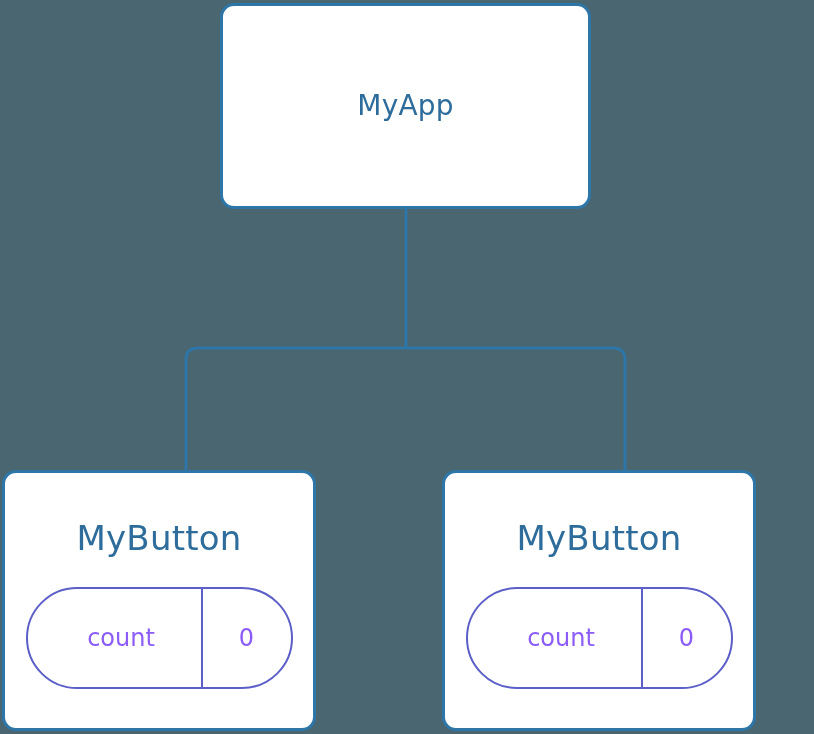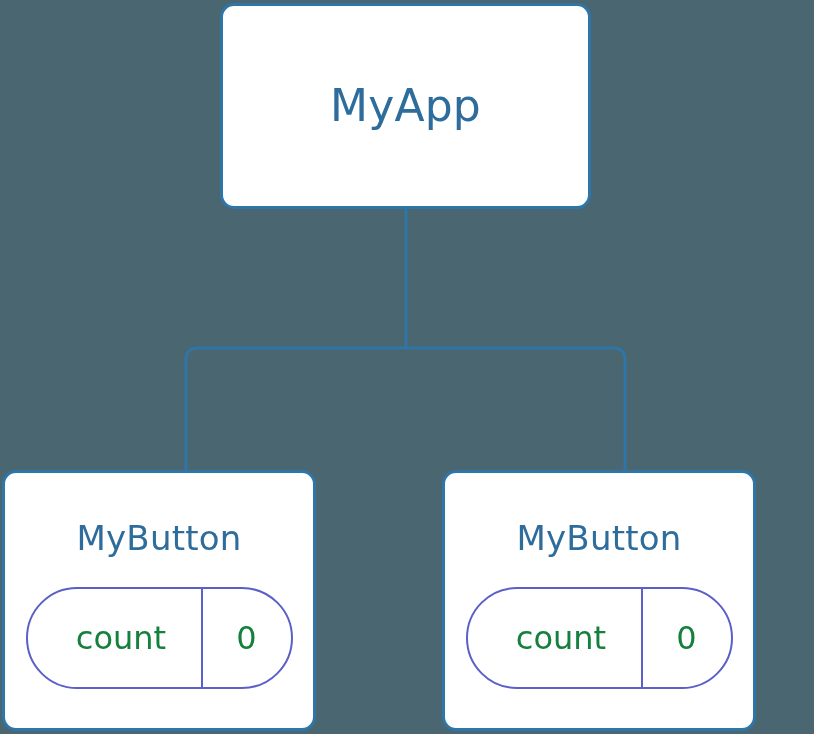--- a/index.html
+++ b/index.html
@@ -63,21 +63,21 @@
 
   .node-title {
     color: #2e6d9b;
     font-size: 34px;
     line-height: 1;
     letter-spacing: 0.2px;
     white-space: nowrap;
   }
 
   .node-root .node-title {
-    font-size: 44px;
+    font-size: 28px;
   }
 
   .node-leaf .node-title {
     margin-top: 48px;
   }
 
   
   .pill {
     margin-top: 32px;
     width: 267px;
@@ -88,22 +88,22 @@
     display: flex;
     align-items: stretch;
     overflow: hidden;
   }
 
   .pill-key,
   .pill-val {
     display: flex;
     align-items: center;
     justify-content: center;
-    color: #15803d;
-    font-size: 32px;
+    color: #8b5cf6;
+    font-size: 24px;
     line-height: 1;
     box-sizing: border-box;
   }
 
   .pill-key {
     flex: 0 0 173px;
     padding-left: 14px;
   }
 
   .pill-val {

